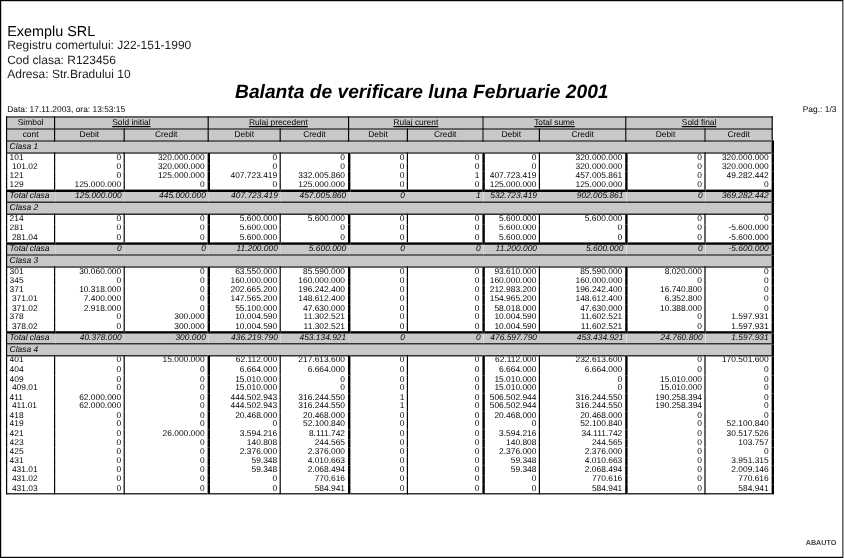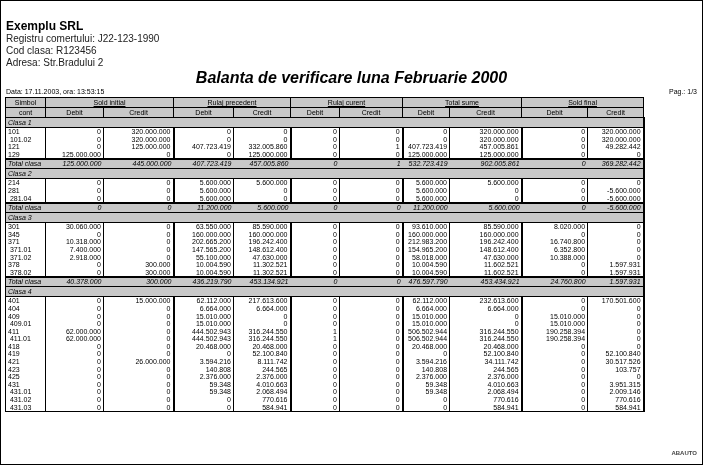--- a/index.html
+++ b/index.html
@@ -1,18 +1,18 @@
 <!DOCTYPE html>
 <html><head>
 <meta charset="utf-8">
 <style>
   html, body { margin:0; padding:0; background:#fff; }
   body { width:703px; height:465px; overflow:hidden; position:relative; font-family:"Liberation Sans", sans-serif; color:#000; }
   .frame { position:absolute; left:0; top:0; width:701px; height:463px; border:1px solid #000; background:#fff; }
-  .company { position:absolute; left:6px; top:19px; font-size:12px; font-weight:bold; }
+  .company { position:absolute; left:6px; top:19px; font-size:12px; font-weight:normal; }
   .info { position:absolute; left:6px; font-size:10px; color:#222; }
   .title { position:absolute; left:0; width:703px; top:69px; text-align:center; font-size:16px; font-weight:bold; font-style:italic; }
   .date { position:absolute; left:6px; top:88px; font-size:7px; }
   .page { position:absolute; right:6px; top:88px; font-size:7px; }
   table.bal { position:absolute; left:5px; top:97px; width:695px; border-collapse:collapse; table-layout:fixed; font-size:7px; }
   table.bal td, table.bal th { padding:0 2px; height:7.6px; line-height:7.6px; white-space:nowrap; overflow:hidden; }
   table.bal thead th { background:#c8c8c8; font-weight:normal; border:1px solid #000; text-align:center; height:9px; line-height:9px; }
   table.bal thead th.grp span { text-decoration:underline; }
   tr.clasa td { background:#c8c8c8; font-style:italic; border-top:1px solid #000; border-bottom:1px solid #000; height:9px; line-height:9px; }
   tr.total td { background:#c8c8c8; font-style:italic; border-top:2px solid #000; border-bottom:1px solid #000; height:8px; line-height:8px; }
@@ -24,24 +24,24 @@
   tr.total td.c12, tr.row td.c12, tr.clasa td.last { border-right:2px solid #000; }
   tr.clasa td.first { border-left:1px solid #000; }
   tr.lastrow td { border-bottom:1px solid #000; }
   .logo { position:absolute; right:6px; top:450px; font-size:6px; font-weight:bold; color:#444; }
 </style>
 </head>
 <body>
 
 <div class="frame"></div>
 <div class="company">Exemplu SRL</div>
-<div class="info" style="top:33px">Registru comertului: J22-123-1990</div>
+<div class="info" style="top:33px">Registru comertului: J22-151-1990</div>
 <div class="info" style="top:45px">Cod clasa: R123456</div>
-<div class="info" style="top:57px">Adresa: Str.Bradului 2</div>
-<div class="title">Balanta de verificare luna Februarie 2000</div>
+<div class="info" style="top:57px">Adresa: Str.Bradului 10</div>
+<div class="title">Balanta de verificare luna Februarie 2001</div>
 <div class="date">Data: 17.11.2003, ora: 13:53:15</div>
 <div class="page">Pag.: 1/3</div>
 
 <table class="bal">
   <colgroup>
     <col style="width:40px">
       <col style="width:58px">
       <col style="width:70px">
       <col style="width:60px">
       <col style="width:57px">

